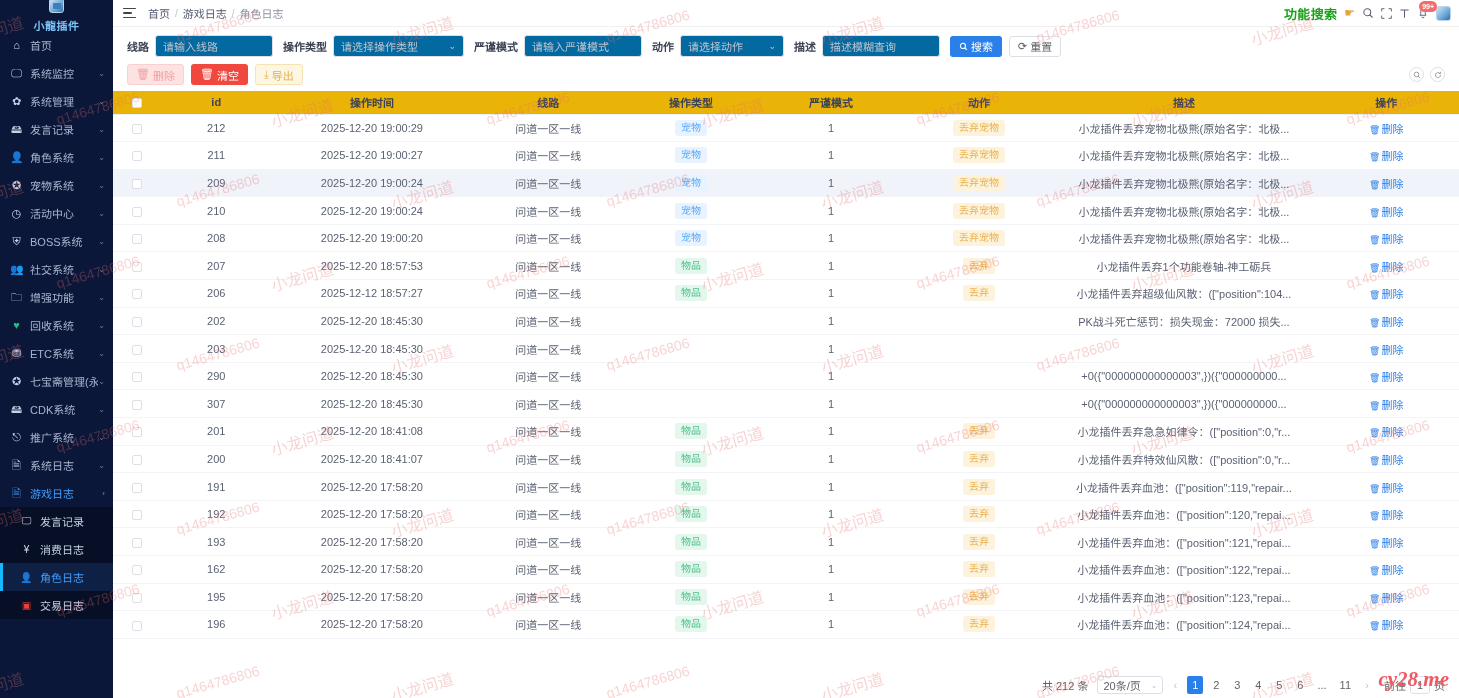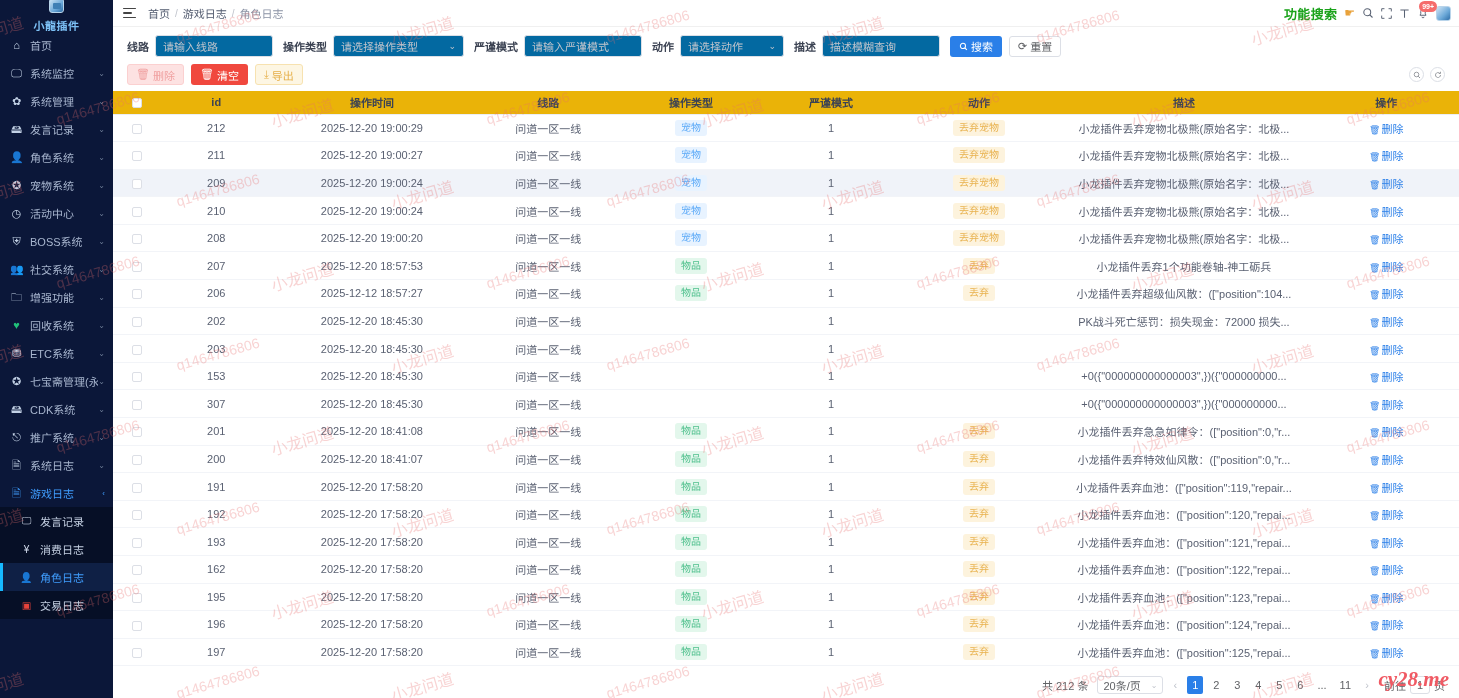--- a/index.html
+++ b/index.html
@@ -557,21 +557,21 @@
                 <td>2025-12-20 18:45:30</td>
                 <td>问道一区一线</td>
                 <td></td>
                 <td>1</td>
                 <td></td>
                 <td></td>
                 <td><span class="link-del"><span class="tic">🗑</span><span>删除</span></span></td>
               </tr>
               <tr class="">
                 <td><span class="cbx"></span></td>
-                <td>153</td>
+                <td>290</td>
                 <td>2025-12-20 18:45:30</td>
                 <td>问道一区一线</td>
                 <td></td>
                 <td>1</td>
                 <td></td>
                 <td>+0({"000000000000003",})({"000000000...</td>
                 <td><span class="link-del"><span class="tic">🗑</span><span>删除</span></span></td>
               </tr>
               <tr class="">
                 <td><span class="cbx"></span></td>
@@ -663,31 +663,20 @@
               </tr>
               <tr class="">
                 <td><span class="cbx"></span></td>
                 <td>196</td>
                 <td>2025-12-20 17:58:20</td>
                 <td>问道一区一线</td>
                 <td><span class="tag tag-item">物品</span></td>
                 <td>1</td>
                 <td><span class="tag tag-act">丢弃</span></td>
                 <td>小龙插件丢弃血池：(["position":124,"repai...</td>
-                <td><span class="link-del"><span class="tic">🗑</span><span>删除</span></span></td>
-              </tr>
-              <tr class="">
-                <td><span class="cbx"></span></td>
-                <td>197</td>
-                <td>2025-12-20 17:58:20</td>
-                <td>问道一区一线</td>
-                <td><span class="tag tag-item">物品</span></td>
-                <td>1</td>
-                <td><span class="tag tag-act">丢弃</span></td>
-                <td>小龙插件丢弃血池：(["position":125,"repai...</td>
                 <td><span class="link-del"><span class="tic">🗑</span><span>删除</span></span></td>
               </tr>
             </tbody>
         </table>
       </div>
 
       <div class="pager" id="pager-host">
           <span class="pg-total">共 212 条</span>
           <span class="pg-size">
             <span>20条/页</span>

